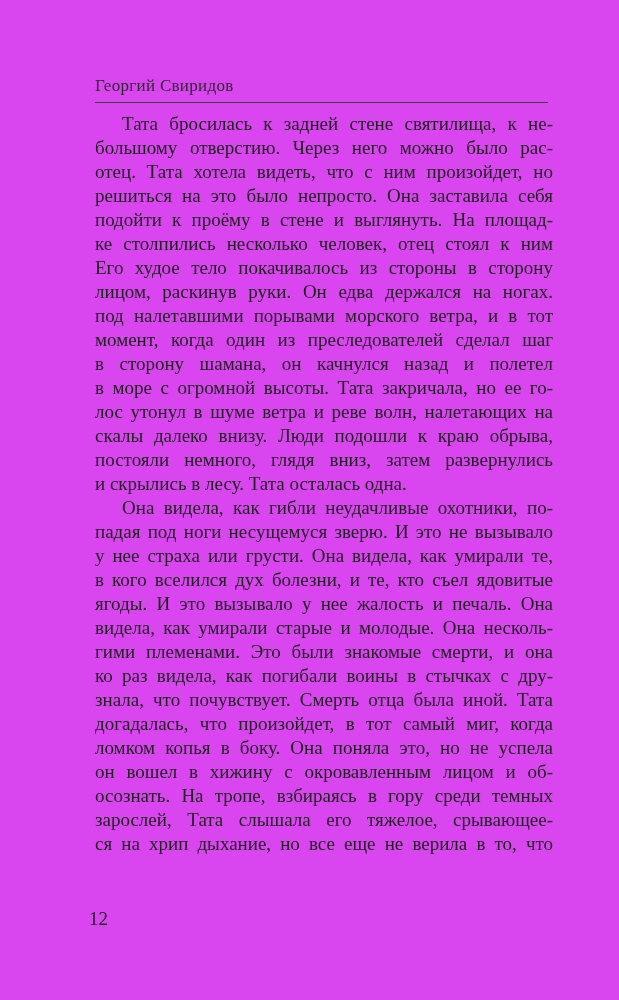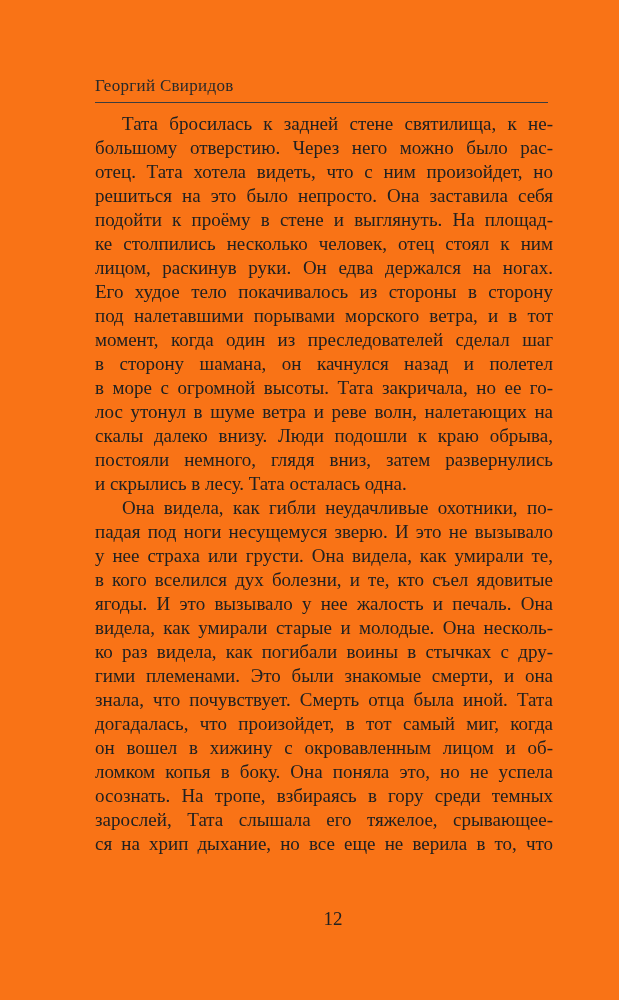--- a/index.html
+++ b/index.html
@@ -4,21 +4,21 @@
 <style>
   html, body {
     margin: 0;
     padding: 0;
     background: #ffffff;
   }
   .page {
     position: relative;
     width: 619px;
     height: 1000px;
-    background: #f97316;
+    background: #d946ef;
     font-family: "Liberation Serif", "DejaVu Serif", serif;
     color: #212121;
     overflow: hidden;
   }
   .running-header {
     position: absolute;
     left: 95px;
     top: 76px;
     width: 458px;
   }
@@ -46,24 +46,24 @@
   .line {
     text-align: justify;
     text-align-last: justify;
     height: 24px;
     white-space: normal;
   }
   .line.first { text-indent: 27px; }
   .line.plast { text-align-last: left; }
   .page-footer {
     position: absolute;
-    left: 104px;
+    left: 89px;
     top: 908px;
     width: 458px;
-    text-align: center;
+    text-align: left;
   }
   .page-number {
     font-size: 19px;
     color: #212121;
   }
 </style>
 </head>
 <body>
 
 <div class="page">
@@ -75,45 +75,45 @@
 
   <div class="body-text">
 
     <div class="paragraph">
       <div class="line first">Тата бросилась к задней стене святилища, к не-</div>
       <div class="line">большому отверстию. Через него можно было рас-</div>
       <div class="line">отец. Тата хотела видеть, что с ним произойдет, но</div>
       <div class="line">решиться на это было непросто. Она заставила себя</div>
       <div class="line">подойти к проёму в стене и выглянуть. На площад-</div>
       <div class="line">ке столпились несколько человек, отец стоял к ним</div>
+      <div class="line">Его худое тело покачивалось из стороны в сторону</div>
       <div class="line">лицом, раскинув руки. Он едва держался на ногах.</div>
-      <div class="line">Его худое тело покачивалось из стороны в сторону</div>
       <div class="line">под налетавшими порывами морского ветра, и в тот</div>
       <div class="line">момент, когда один из преследователей сделал шаг</div>
       <div class="line">в сторону шамана, он качнулся назад и полетел</div>
       <div class="line">в море с огромной высоты. Тата закричала, но ее го-</div>
       <div class="line">лос утонул в шуме ветра и реве волн, налетающих на</div>
       <div class="line">скалы далеко внизу. Люди подошли к краю обрыва,</div>
       <div class="line">постояли немного, глядя вниз, затем развернулись</div>
       <div class="line plast">и скрылись в лесу. Тата осталась одна.</div>
     </div>
 
     <div class="paragraph">
       <div class="line first">Она видела, как гибли неудачливые охотники, по-</div>
       <div class="line">падая под ноги несущемуся зверю. И это не вызывало</div>
       <div class="line">у нее страха или грусти. Она видела, как умирали те,</div>
       <div class="line">в кого вселился дух болезни, и те, кто съел ядовитые</div>
       <div class="line">ягоды. И это вызывало у нее жалость и печаль. Она</div>
       <div class="line">видела, как умирали старые и молодые. Она несколь-</div>
+      <div class="line">гими племенами. Это были знакомые смерти, и она</div>
       <div class="line">ко раз видела, как погибали воины в стычках с дру-</div>
-      <div class="line">гими племенами. Это были знакомые смерти, и она</div>
       <div class="line">знала, что почувствует. Смерть отца была иной. Тата</div>
       <div class="line">догадалась, что произойдет, в тот самый миг, когда</div>
+      <div class="line">ломком копья в боку. Она поняла это, но не успела</div>
       <div class="line">он вошел в хижину с окровавленным лицом и об-</div>
-      <div class="line">ломком копья в боку. Она поняла это, но не успела</div>
       <div class="line">осознать. На тропе, взбираясь в гору среди темных</div>
       <div class="line">зарослей, Тата слышала его тяжелое, срывающее-</div>
       <div class="line">ся на хрип дыхание, но все еще не верила в то, что</div>
     </div>
 
   </div>
 
   <div class="page-footer">
     <span class="page-number">12</span>
   </div>

